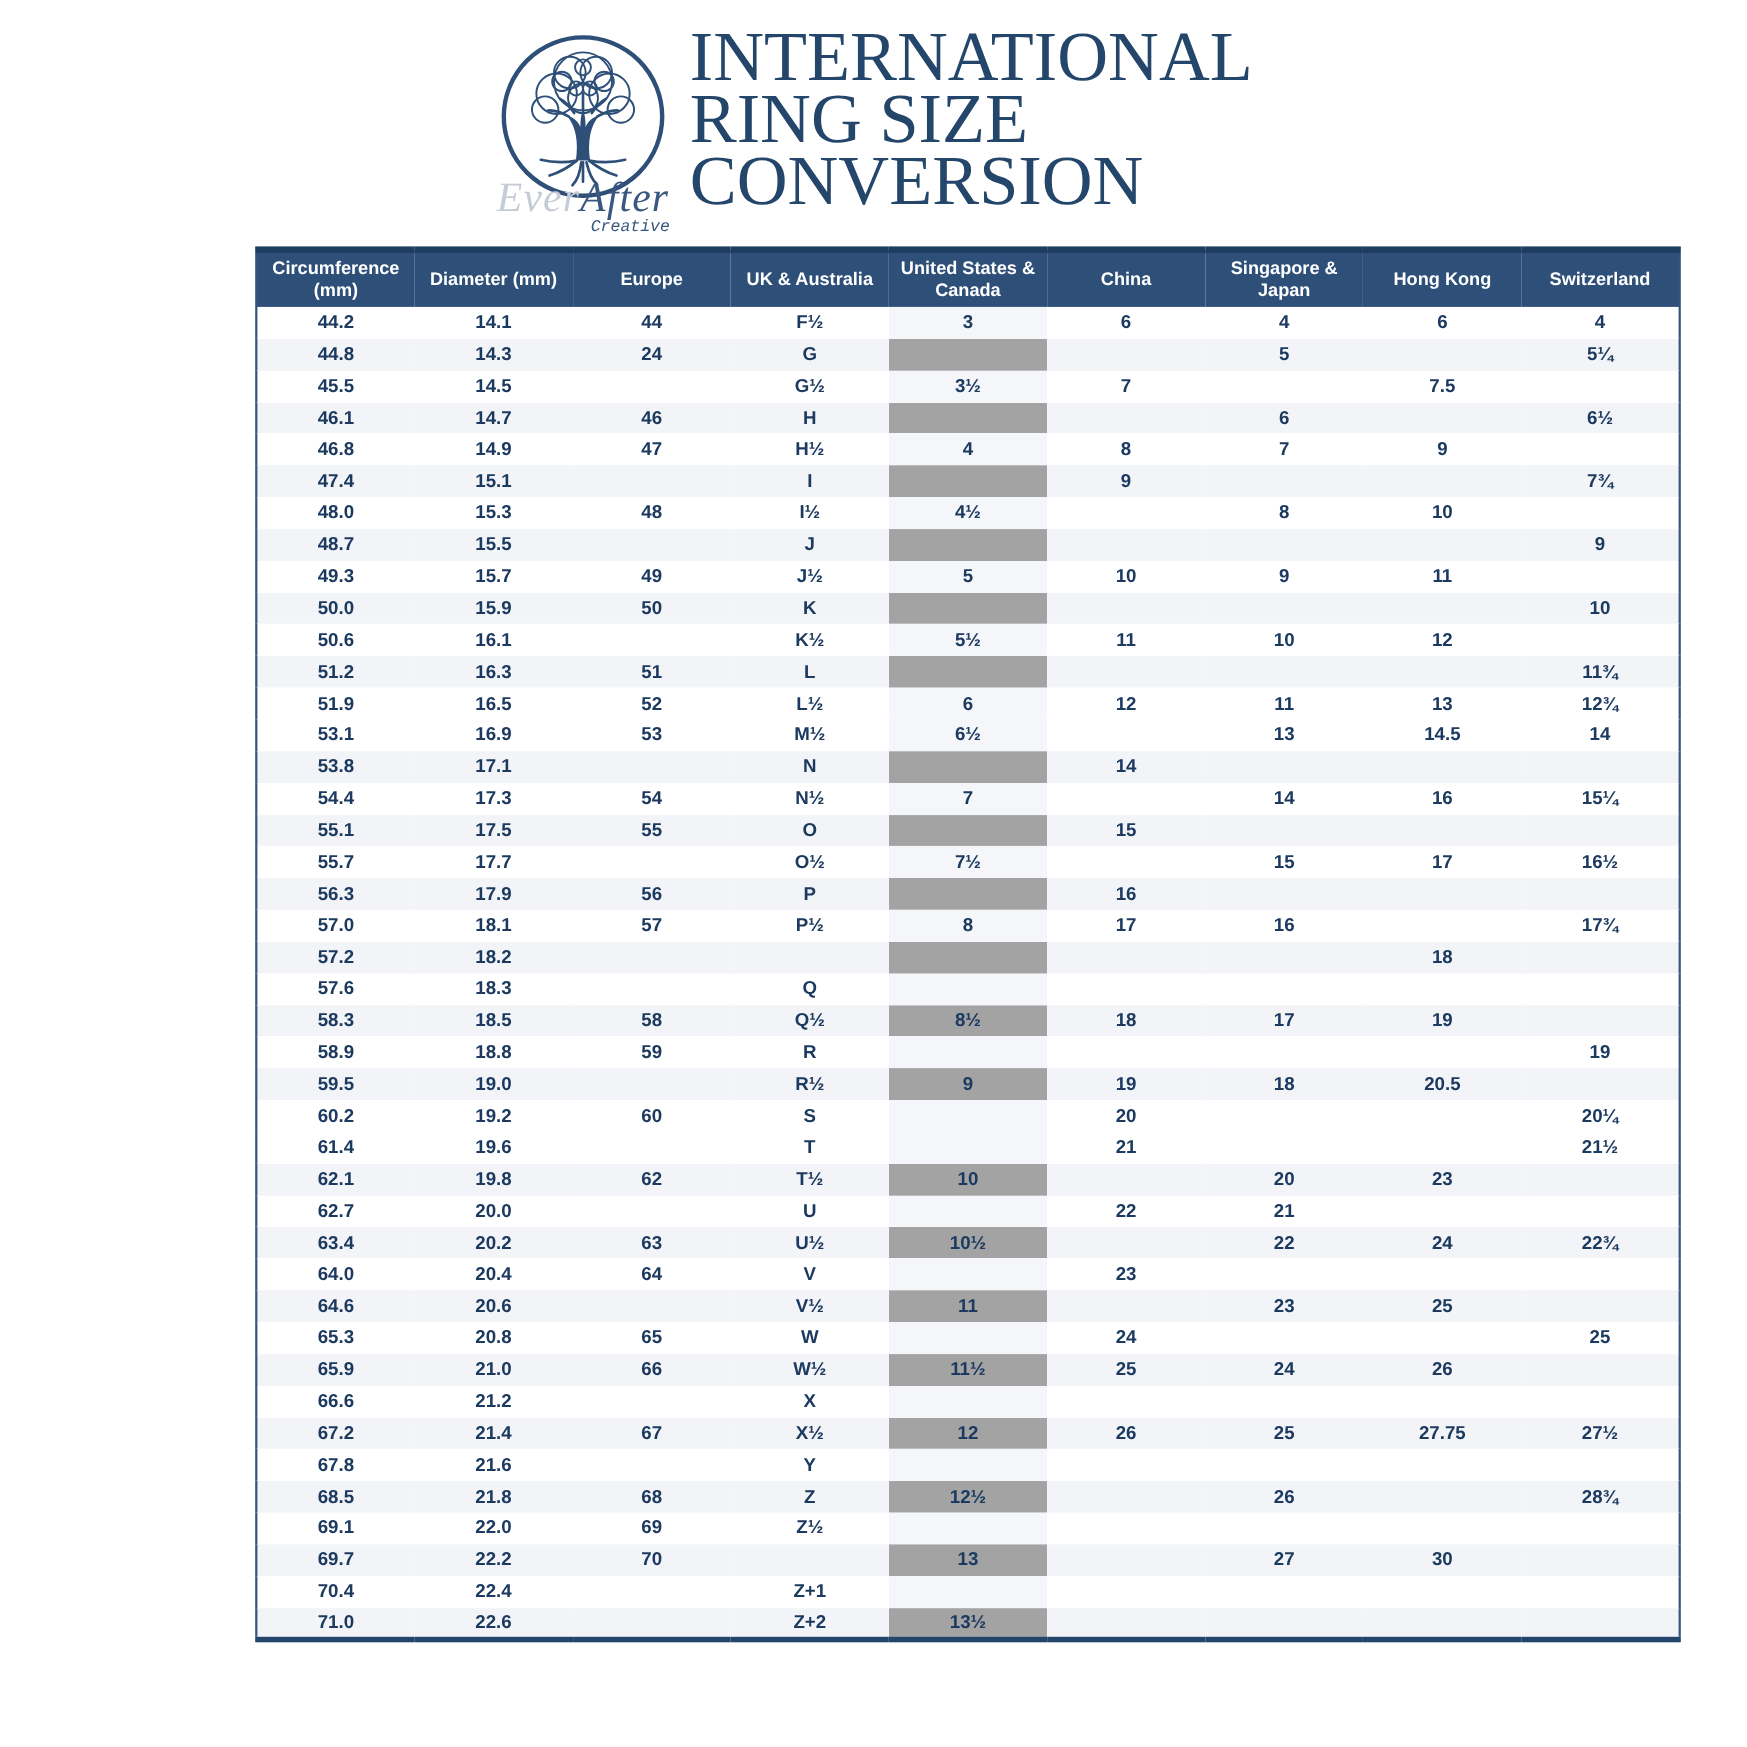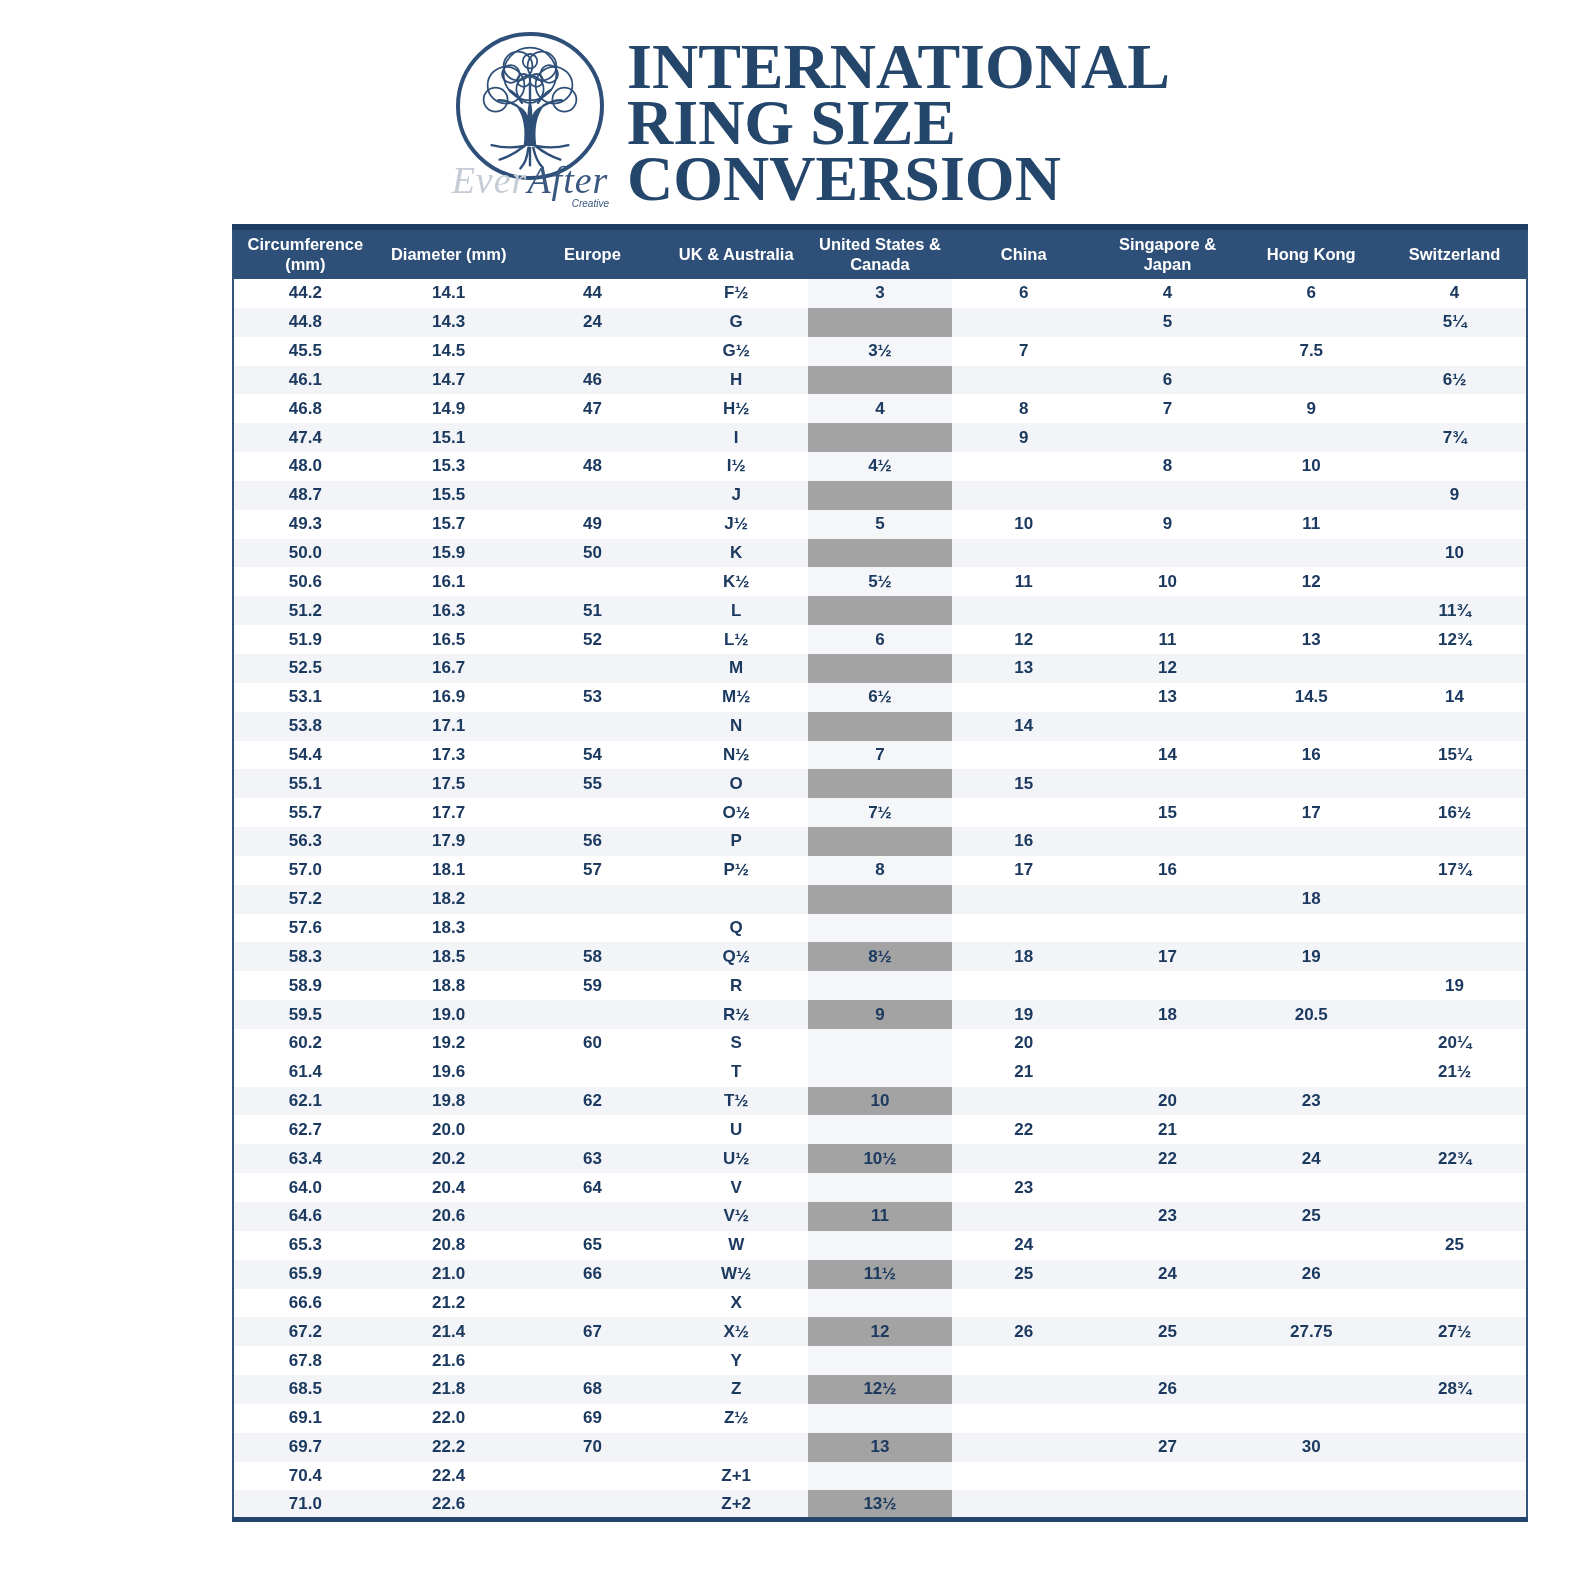--- a/index.html
+++ b/index.html
@@ -27,36 +27,36 @@
     font-family: "Liberation Serif", serif;
     font-style: italic;
     font-size: 38px;
     line-height: 40px;
     letter-spacing: 1px;
     white-space: nowrap;
   }
   .wordmark .ever  { color: #c6ccd6; }
   .wordmark .after { color: #3a5780; margin-top: 10px; }
   .wordmark-sub {
-    font-family: Liberation Sans, sans-serif;
+    font-family: Liberation Mono, monospace;
     font-style: italic;
-    font-size: 10px;
+    font-size: 15px;
     color: #3a5780;
     text-align: right;
     padding-right: 26px;
     margin-top: -2px;
   }
 
   
   .title {
     position: absolute;
     left: 627px;
-    top: 39px;
+    top: 24px;
     font-family: "Liberation Serif", serif;
-    font-weight: 700;
+    font-weight: 400;
     font-size: 64px;
     line-height: 56px;
     color: #24466b;
     letter-spacing: 0px;
   }
   .title div { white-space: nowrap; }
 
   
   table.ring {
     position: absolute;
@@ -307,31 +307,20 @@
           <td>51.9</td>
           <td>16.5</td>
           <td>52</td>
           <td>L½</td>
           <td class="us">6</td>
           <td>12</td>
           <td>11</td>
           <td>13</td>
           <td>12¾</td>
         </tr>
-        <tr class="stripe">
-          <td>52.5</td>
-          <td>16.7</td>
-          <td></td>
-          <td>M</td>
-          <td class="us"></td>
-          <td>13</td>
-          <td>12</td>
-          <td></td>
-          <td></td>
-        </tr>
         <tr>
           <td>53.1</td>
           <td>16.9</td>
           <td>53</td>
           <td>M½</td>
           <td class="us">6½</td>
           <td></td>
           <td>13</td>
           <td>14.5</td>
           <td>14</td>

